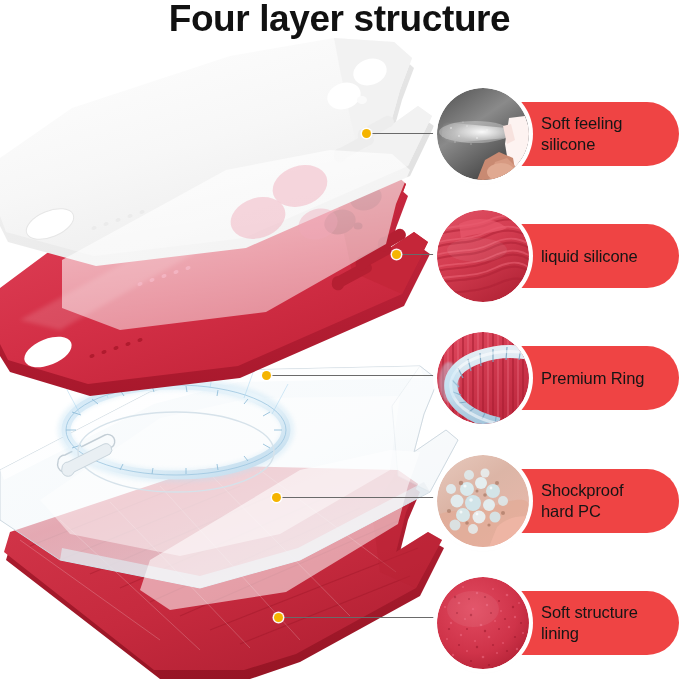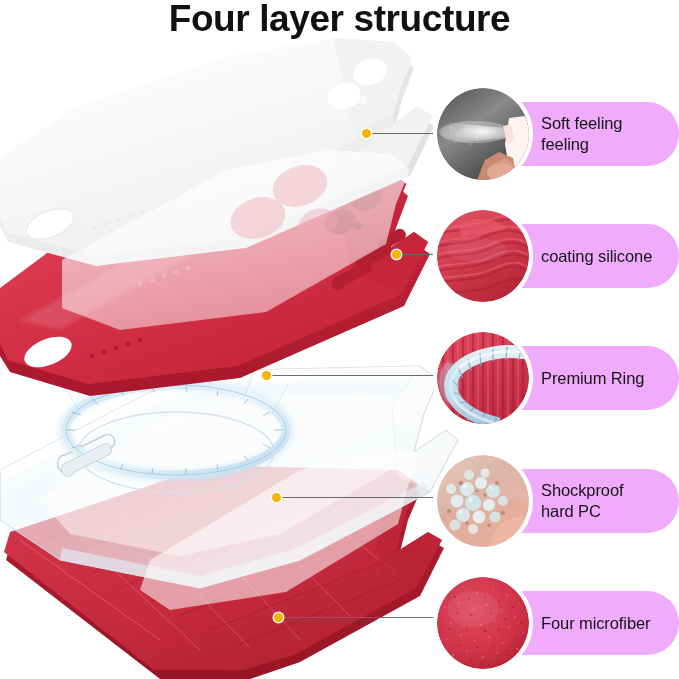--- a/index.html
+++ b/index.html
@@ -53,21 +53,21 @@
     height: 92px;
     display: flex;
     align-items: center;
   }
   .callout .pill {
     position: absolute;
     left: 46px;
     top: 14px;
     height: 64px;
     width: 196px;
-    background: #f0abfc;
+    background: #ef4444;
     border-radius: 32px;
     display: flex;
     align-items: center;
   }
   .callout .pill-text {
     padding-left: 58px;
     padding-right: 10px;
     font-size: 16.5px;
     line-height: 21px;
     color: #151515;
@@ -349,21 +349,21 @@
   <div class="dot" style="left:362px; top:129px;"></div>
   <div class="dot" style="left:392px; top:250px;"></div>
   <div class="dot" style="left:262px; top:371px;"></div>
   <div class="dot" style="left:272px; top:493px;"></div>
   <div class="dot" style="left:274px; top:613px;"></div>
 
   <div class="callout" style="top:88px;">
     <div class="pill">
       <div class="pill-text">
         <div>Soft feeling</div>
-        <div>feeling</div>
+        <div>silicone</div>
       </div>
     </div>
     <div class="thumb">
       <svg viewBox="0 0 92 92" xmlns="http://www.w3.org/2000/svg">
         <defs>
           <linearGradient id="sprayBg" x1="0" y1="0" x2="0.7" y2="1">
             <stop offset="0%" stop-color="#4e4e4e"></stop>
             <stop offset="45%" stop-color="#8a8a8a"></stop>
             <stop offset="100%" stop-color="#3c3c3c"></stop>
           </linearGradient>
@@ -400,21 +400,21 @@
           <path d="M52 92 L 58 74 L 70 70 L 78 78 L 80 92 Z" fill="#d79a82"></path>
           <ellipse cx="64" cy="84" rx="14" ry="9" fill="#e0a991"></ellipse>
         </g>
       </svg>
     </div>
   </div>
 
   <div class="callout" style="top:210px;">
     <div class="pill">
       <div class="pill-text">
-        <div>coating silicone</div>
+        <div>liquid silicone</div>
       </div>
     </div>
     <div class="thumb">
       <svg viewBox="0 0 92 92" xmlns="http://www.w3.org/2000/svg">
         <defs>
           <linearGradient id="silBg" x1="0" y1="0" x2="0.6" y2="1">
             <stop offset="0%" stop-color="#e05266"></stop>
             <stop offset="50%" stop-color="#d43d51"></stop>
             <stop offset="100%" stop-color="#b62639"></stop>
           </linearGradient>
@@ -582,21 +582,22 @@
             <circle cx="40" cy="59" r="1.4"></circle>
           </g>
         </g>
       </svg>
     </div>
   </div>
 
   <div class="callout" style="top:577px;">
     <div class="pill">
       <div class="pill-text">
-        <div>Four microfiber</div>
+        <div>Soft structure</div>
+        <div>lining</div>
       </div>
     </div>
     <div class="thumb">
       <svg viewBox="0 0 92 92" xmlns="http://www.w3.org/2000/svg">
         <defs>
           <radialGradient id="fibBg" cx="0.4" cy="0.35" r="0.8">
             <stop offset="0%" stop-color="#e14a60"></stop>
             <stop offset="60%" stop-color="#cf3349"></stop>
             <stop offset="100%" stop-color="#ac1d31"></stop>
           </radialGradient>

